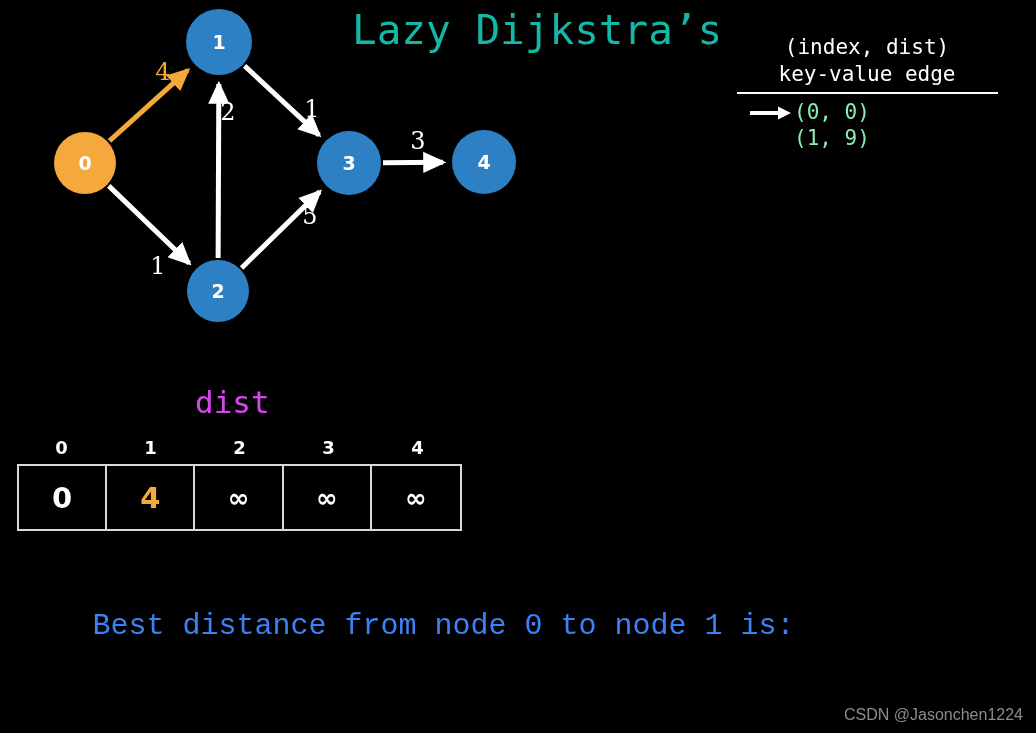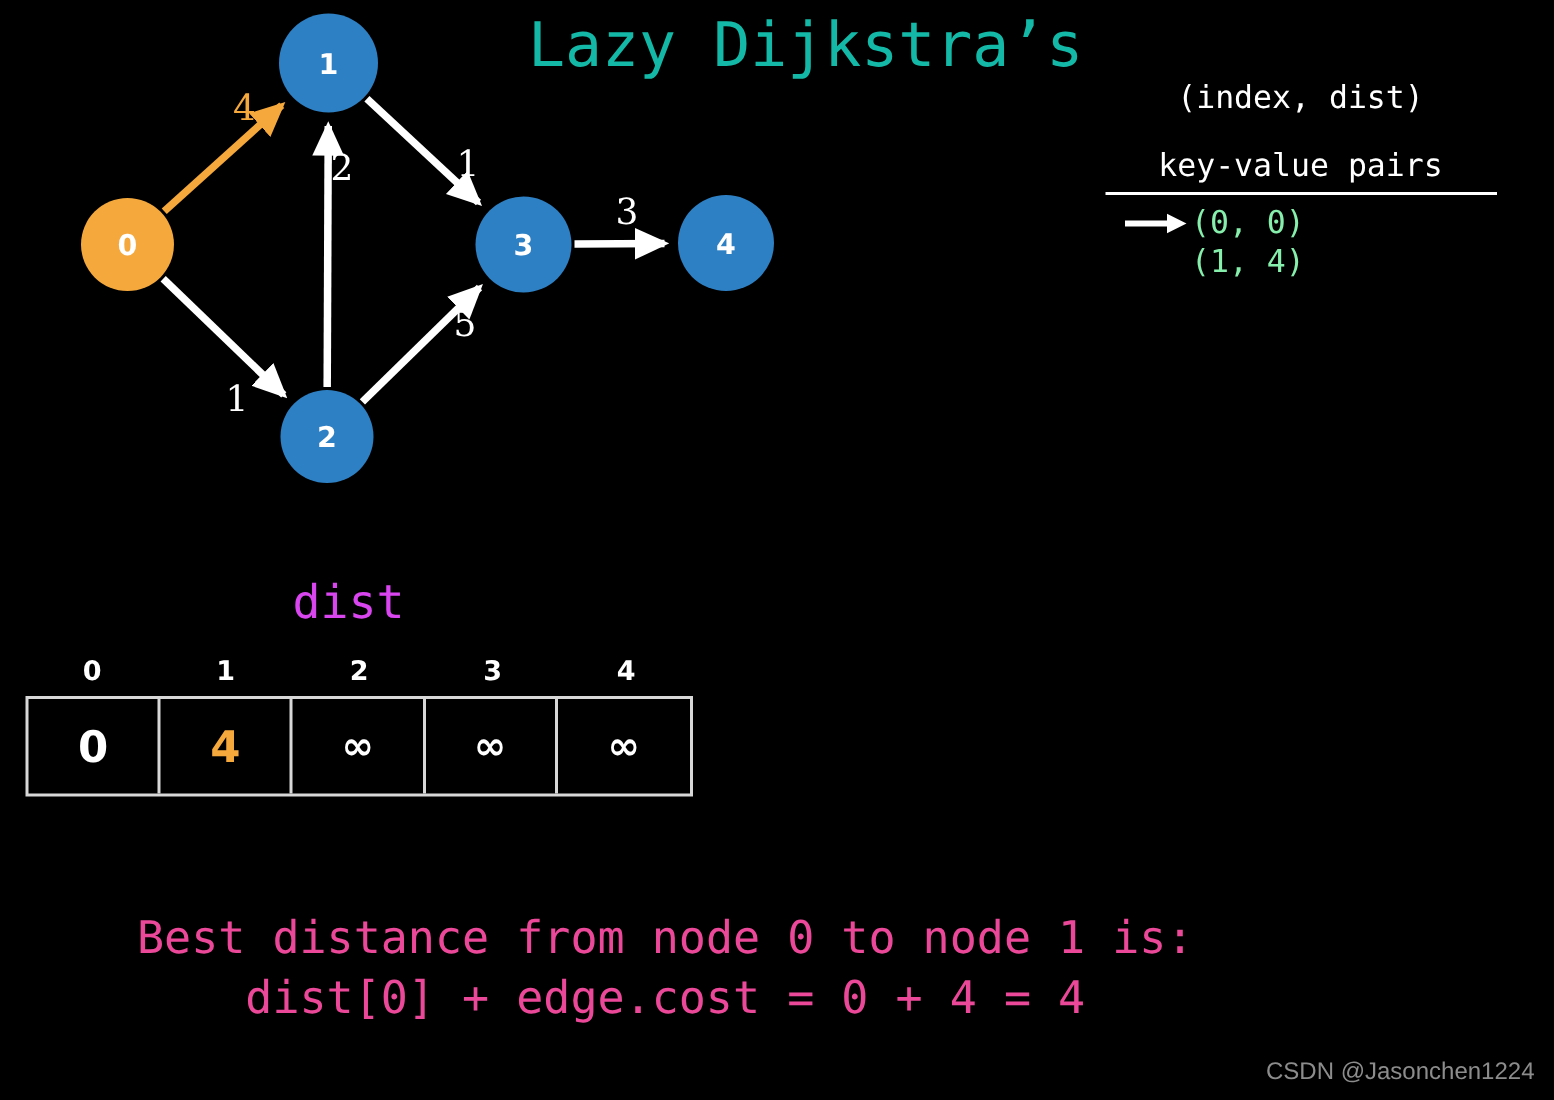--- a/index.html
+++ b/index.html
@@ -54,21 +54,20 @@
     left: 722px;
     top: 34px;
     width: 290px;
     text-align: center;
     color: #ffffff;
   }
   .pq-head-line {
     font-size: 21px;
     line-height: 27px;
     white-space: nowrap;
-    margin-top: 18px;
   }
   #pq-divider {
     width: 261px;
     height: 2px;
     background: #ffffff;
     margin: 4px auto 5px auto;
   }
   #pq-entries {
     position: relative;
     text-align: left;
@@ -144,21 +143,22 @@
     color: #f5a83c;
   }
 
   
   #explanation {
     position: absolute;
     left: 0;
     top: 606px;
     width: 887px;
     text-align: center;
-    color: #ec4899;
+    color: #3b82f6;
+    font-family: Liberation Mono, monospace;
   }
   .expl-line {
     font-size: 30px;
     line-height: 40px;
     white-space: nowrap;
   }
 
   
   #watermark {
     position: absolute;
@@ -210,29 +210,29 @@
         <text x="312" y="117" text-anchor="middle" class="edge-weight">1</text>
         <text x="310" y="224" text-anchor="middle" class="edge-weight">5</text>
         <text x="418" y="149" text-anchor="middle" class="edge-weight">3</text>
       </g>
   </svg>
 
   <div id="title">Lazy Dijkstra’s</div>
 
   <div id="pq-panel">
     <div class="pq-head-line">(index, dist)</div>
-    <div class="pq-head-line">key-value pairs</div>
+    <div class="pq-head-line">key-value edge</div>
     <div id="pq-divider"></div>
     <div id="pq-entries">
       <svg id="pq-pointer" viewBox="0 0 42 14" xmlns="http://www.w3.org/2000/svg">
         <line x1="0" y1="7" x2="30" y2="7" stroke="#ffffff" stroke-width="4"></line>
         <path d="M 28 0.5 L 41 7 L 28 13.5 z" fill="#ffffff"></path>
       </svg>
       <div class="pq-entry">(0, 0)</div>
-      <div class="pq-entry">(1, 4)</div>
+      <div class="pq-entry">(1, 9)</div>
     </div>
   </div>
 
   <div id="dist-title">dist</div>
 
   <div id="dist-index-row">
     <div class="idx">0</div>
     <div class="idx">1</div>
     <div class="idx">2</div>
     <div class="idx">3</div>
@@ -242,18 +242,17 @@
   <div id="dist-table">
     <div class="cell">0</div>
     <div class="cell accent">4</div>
     <div class="cell inf">∞</div>
     <div class="cell inf">∞</div>
     <div class="cell inf">∞</div>
   </div>
 
   <div id="explanation">
     <div class="expl-line">Best distance from node 0 to node 1 is:</div>
-    <div class="expl-line">dist[0] + edge.cost = 0 + 4 = 4</div>
   </div>
 
   <div id="watermark">CSDN @Jasonchen1224</div>
 
 </div>
 
 </body></html>

